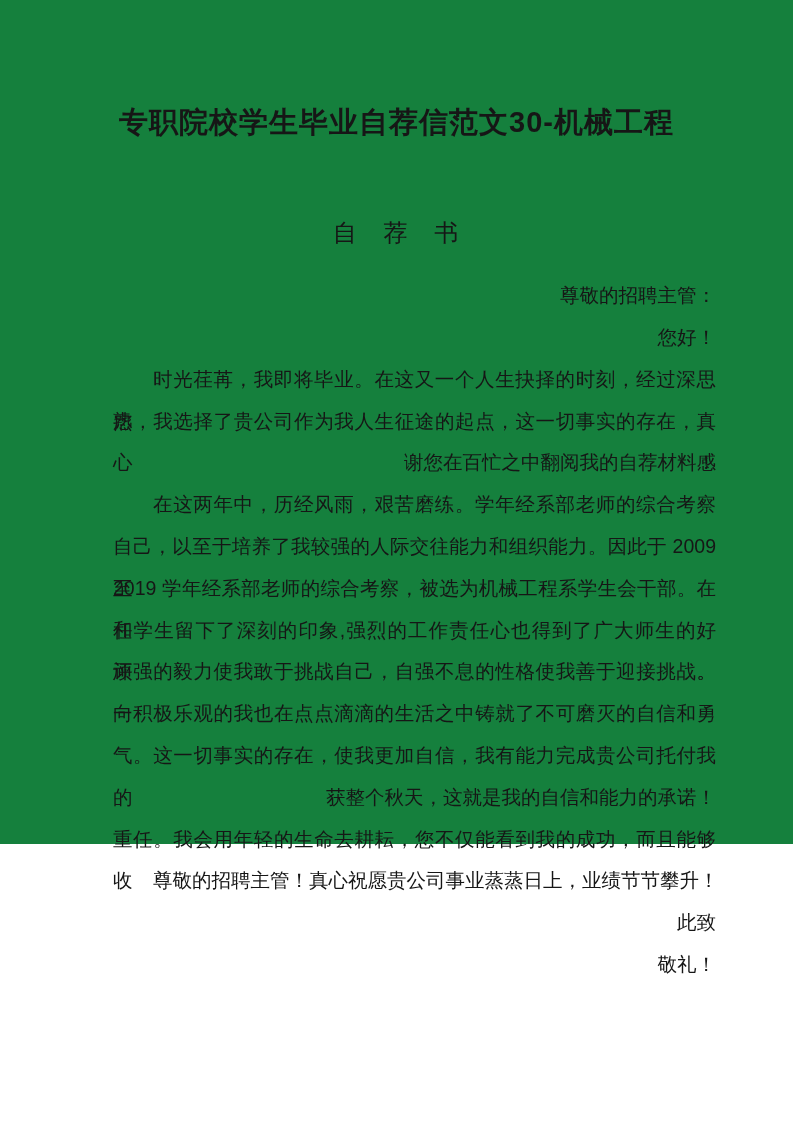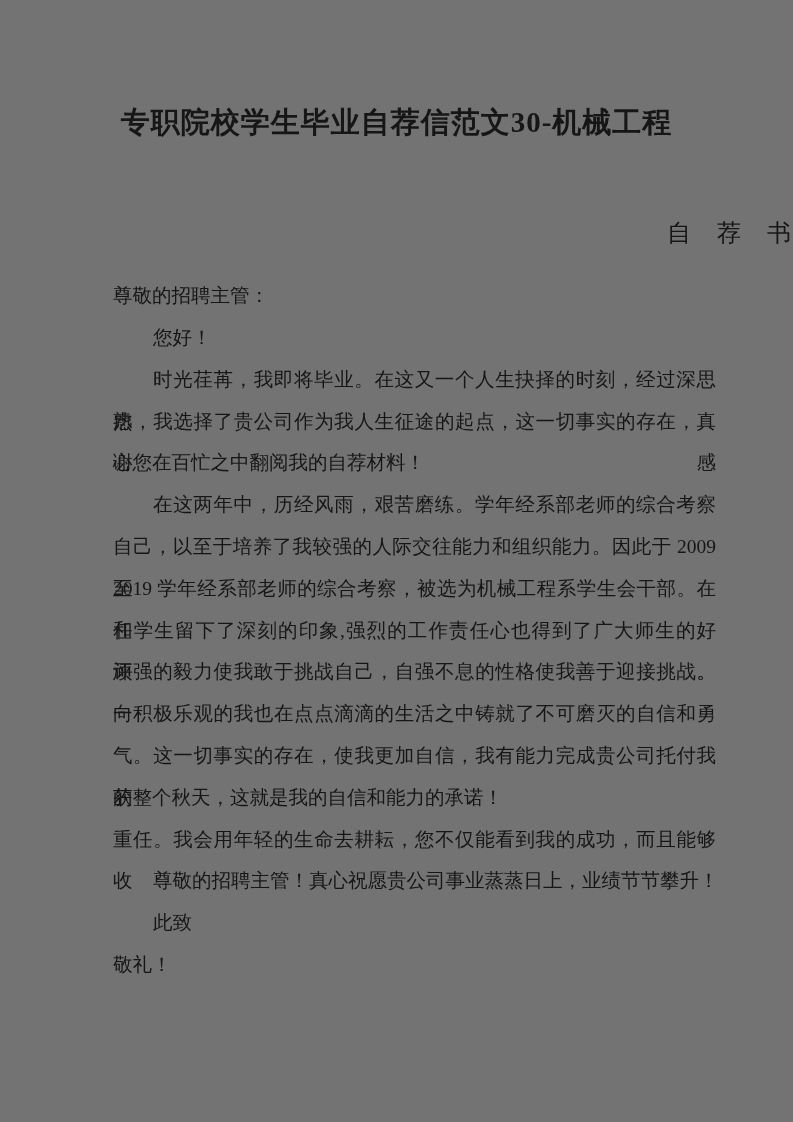--- a/index.html
+++ b/index.html
@@ -8,52 +8,53 @@
     background: #ffffff;
   }
   body {
     width: 793px;
     height: 1122px;
     overflow: hidden;
   }
   .page {
     position: relative;
     width: 793px;
-    height: 1122px;
-    background: #737373;
+    height: 844px;
+    background: #15803d;
     color: #161616;
-    font-family: Liberation Serif, serif;
+    font-family: Liberation Sans, sans-serif;
   }
   .doc-title {
     margin: 0;
     padding-top: 103px;
     text-align: center;
     font-size: 29px;
     font-weight: 700;
     letter-spacing: 1px;
     line-height: 1.35;
     white-space: nowrap;
   }
   .doc-subtitle {
     margin-top: 75px;
-    text-align: right;
+    text-align: center;
     font-size: 24px;
     font-weight: 400;
     letter-spacing: 2px;
     word-spacing: 16px;
   }
   .letter {
     margin: 26px 0 0 113px;
     width: 603px;
     font-size: 19.5px;
   }
   .letter .line {
     height: 41.8px;
     line-height: 41.8px;
     white-space: nowrap;
+    text-align: right;
   }
   .letter .line.j {
     white-space: normal;
     text-align: justify;
     text-align-last: justify;
   }
   .letter .line.ind {
     text-indent: 40px;
   }
 </style>

